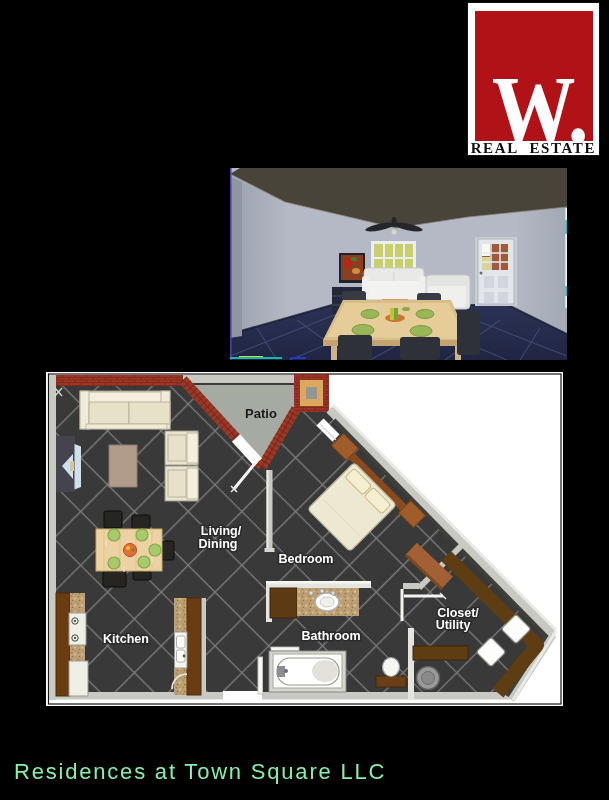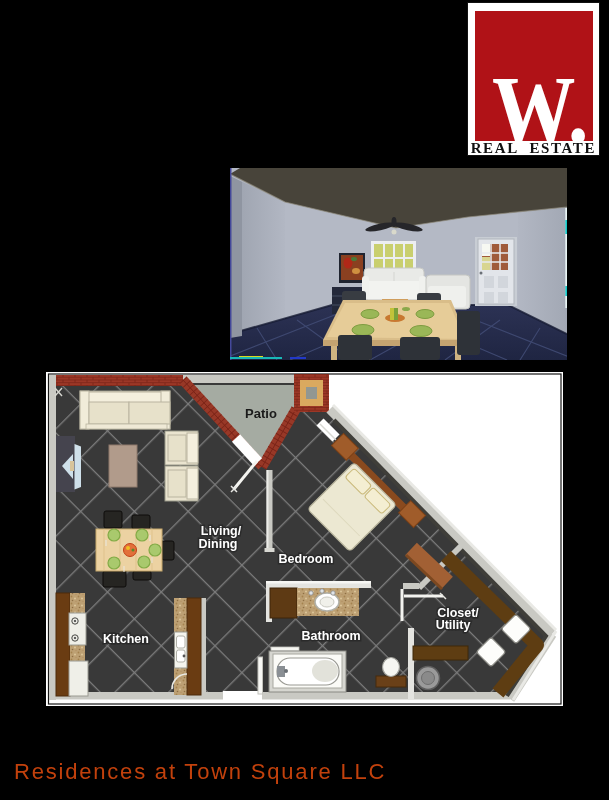--- a/index.html
+++ b/index.html
@@ -380,13 +380,13 @@
 <text x="306" y="563">Bedroom</text>
 <text x="126" y="643">Kitchen</text>
 <text x="331" y="640">Bathroom</text>
 <text x="458" y="617">Closet/</text>
 <text x="453" y="629">Utility</text>
 </g>
 
 <text x="261" y="418" font-family="'Liberation Sans',sans-serif" font-weight="bold" font-size="13" fill="#1a1a1a" text-anchor="middle">Patio</text>
 </svg>
 
-<div class="abs" style="left:14px;top:759px;color:#c2410c;font-size:22px;letter-spacing:1.8px;">Residences at Town Square LLC</div>
+<div class="abs" style="left:14px;top:759px;color:#86efac;font-size:22px;letter-spacing:1.8px;">Residences at Town Square LLC</div>
 
 </body></html>

